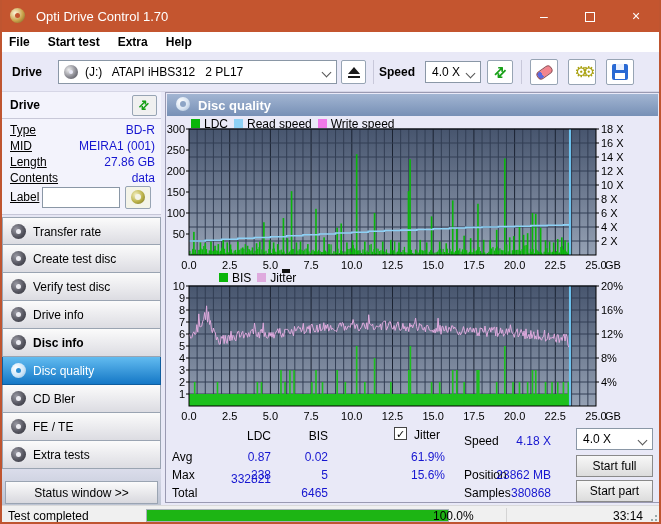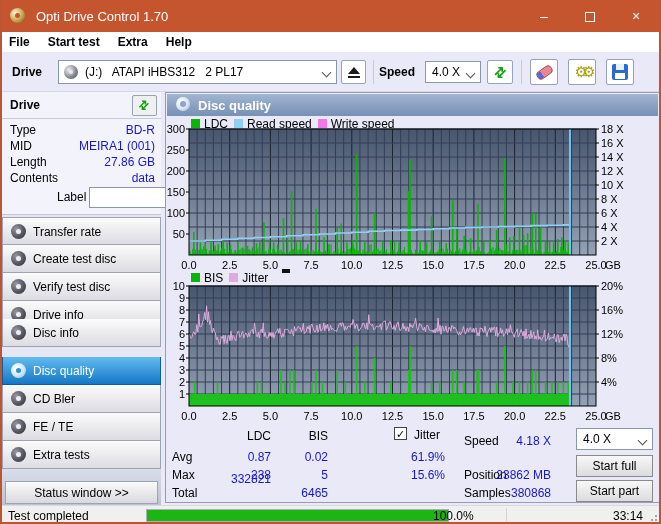--- a/index.html
+++ b/index.html
@@ -58,23 +58,23 @@
   
   #sidebar { position:absolute; left:0px; top:92px; width:159px; height:413px;
              background:linear-gradient(#e6e6f4 88%, #bcc3d2); }
   #disc-panel { position:absolute; left:0; top:0; width:159px; height:123px; background:#f3f3fc; border-bottom:1px solid #c6c6d8; }
   #disc-title { position:absolute; left:8px; top:6px; font-weight:bold; }
   #disc-refresh-btn { position:absolute; left:130px; top:3px; width:25px; height:21px; background:#f0f0f0;
                       border:1px solid #97a4b4; border-radius:2px; text-align:center; }
   #disc-refresh-btn .refresh-g { font-size:12px; line-height:19px; }
   #disc-divider { position:absolute; left:0; top:26px; width:159px; height:1px; background:#c8c8d8; }
   .dp-row { position:absolute; left:0; width:159px; height:16px; }
-  .dp-label { position:absolute; left:8px; }
+  .dp-label { position:absolute; left:8px;text-decoration:underline; }
   .dp-value { position:absolute; right:6px; color:#1616d0; }
-  #label-row { position:absolute; left:0; top:95px; width:159px; height:24px;margin-left:47px; }
+  #label-row { position:absolute; left:0; top:95px; width:159px; height:24px; }
   #label-input { position:absolute; left:40px; top:0; width:78px; height:21px; border:1px solid #8a97a6; background:#fff;
                  font-family:"Liberation Sans",sans-serif; font-size:12px; padding:0 3px; }
   #label-disc-btn { position:absolute; left:123px; top:-1px; width:26px; height:23px; background:#f4f4e8;
                     border:1px solid #97a4b4; border-radius:2px; text-align:center; padding-top:3px; }
   #label-disc-btn .cd { width:14px; height:14px; background:radial-gradient(circle at 35% 35%, #f4f0c4, #b9b045 55%, #6e681f); }
   #label-disc-btn .cd::after { inset:4px; background:#f4f4e8; }
   .sbtn { position:absolute; left:0; width:159px; height:28px; border:1px solid #9aa4b2; border-top:none;
           background:linear-gradient(#fbfbfb,#dcdce2); }
   .sbtn:first-of-type { border-top:1px solid #9aa4b2; }
   .sbtn .cd { position:absolute; left:8px; top:6px; background:radial-gradient(circle at 35% 35%, #9a9aa4, #55555f 55%, #2e2e36); }
@@ -90,21 +90,21 @@
                 border:1px solid #9a9ab2; background:#e9e9f7; }
   #chart-header { position:absolute; left:1px; top:1px; width:491px; height:22px;
                   background:linear-gradient(#a2b5d2,#7790b6); color:#fff; font-weight:bold; font-size:13px; }
   #chart-header .cd { position:absolute; left:9px; top:3px; width:14px; height:14px;
                       background:radial-gradient(circle at 35% 35%, #ffffff, #d8e4f2 55%, #9cb4d0); }
   #chart-header .cd::after { background:#8da5c6; inset:4px; }
   #chart-header .lbl { position:absolute; left:31px; top:4px; }
   .legend { position:absolute; left:25px; height:13px; font-size:12px; }
   .legend .lg { margin-right:6px; }
   .legend .sw { display:inline-block; width:9px; height:9px; margin-right:4px; }
-  #legend1 { top:24px; } #legend2 { top:178px; }
+  #legend1 { top:24px; } #legend2 { top:178px;margin-left:28px; }
   #legend2-dash { position:absolute; left:116px; top:176px; width:8px; height:4px; background:#111; }
   svg text.tick { font-family:"Liberation Sans",sans-serif; font-size:11px; fill:#000; }
   #svg1 { position:absolute; left:1px; top:28px; }
   #svg2 { position:absolute; left:1px; top:185px; }
   
   .st-label { position:absolute; color:#000; }
   .st-value { position:absolute; color:#1616d0; text-align:right; }
   .st-head  { position:absolute; text-align:right; color:#000; }
   #jitter-check { position:absolute; left:228px; top:334px; width:13px; height:13px; border:1px solid #444;
                   background:#fff; font-size:11px; line-height:12px; text-align:center; }
@@ -218,21 +218,21 @@
           <span class="lbl">Create test disc</span>
         </div>
         <div class="sbtn" style="top: 181px;">
           <span class="cd"></span>
           <span class="lbl">Verify test disc</span>
         </div>
         <div class="sbtn" style="top: 209px;">
           <span class="cd"></span>
           <span class="lbl">Drive info</span>
         </div>
-        <div class="sbtn" style="top: 227px;">
+        <div class="sbtn" style="top: 237px; font-weight: bold;">
           <span class="cd"></span>
           <span class="lbl">Disc info</span>
         </div>
         <div class="sbtn sel" style="top: 265px;">
           <span class="cd"></span>
           <span class="lbl">Disc quality</span>
         </div>
         <div class="sbtn" style="top: 293px;">
           <span class="cd"></span>
           <span class="lbl">CD Bler</span>

